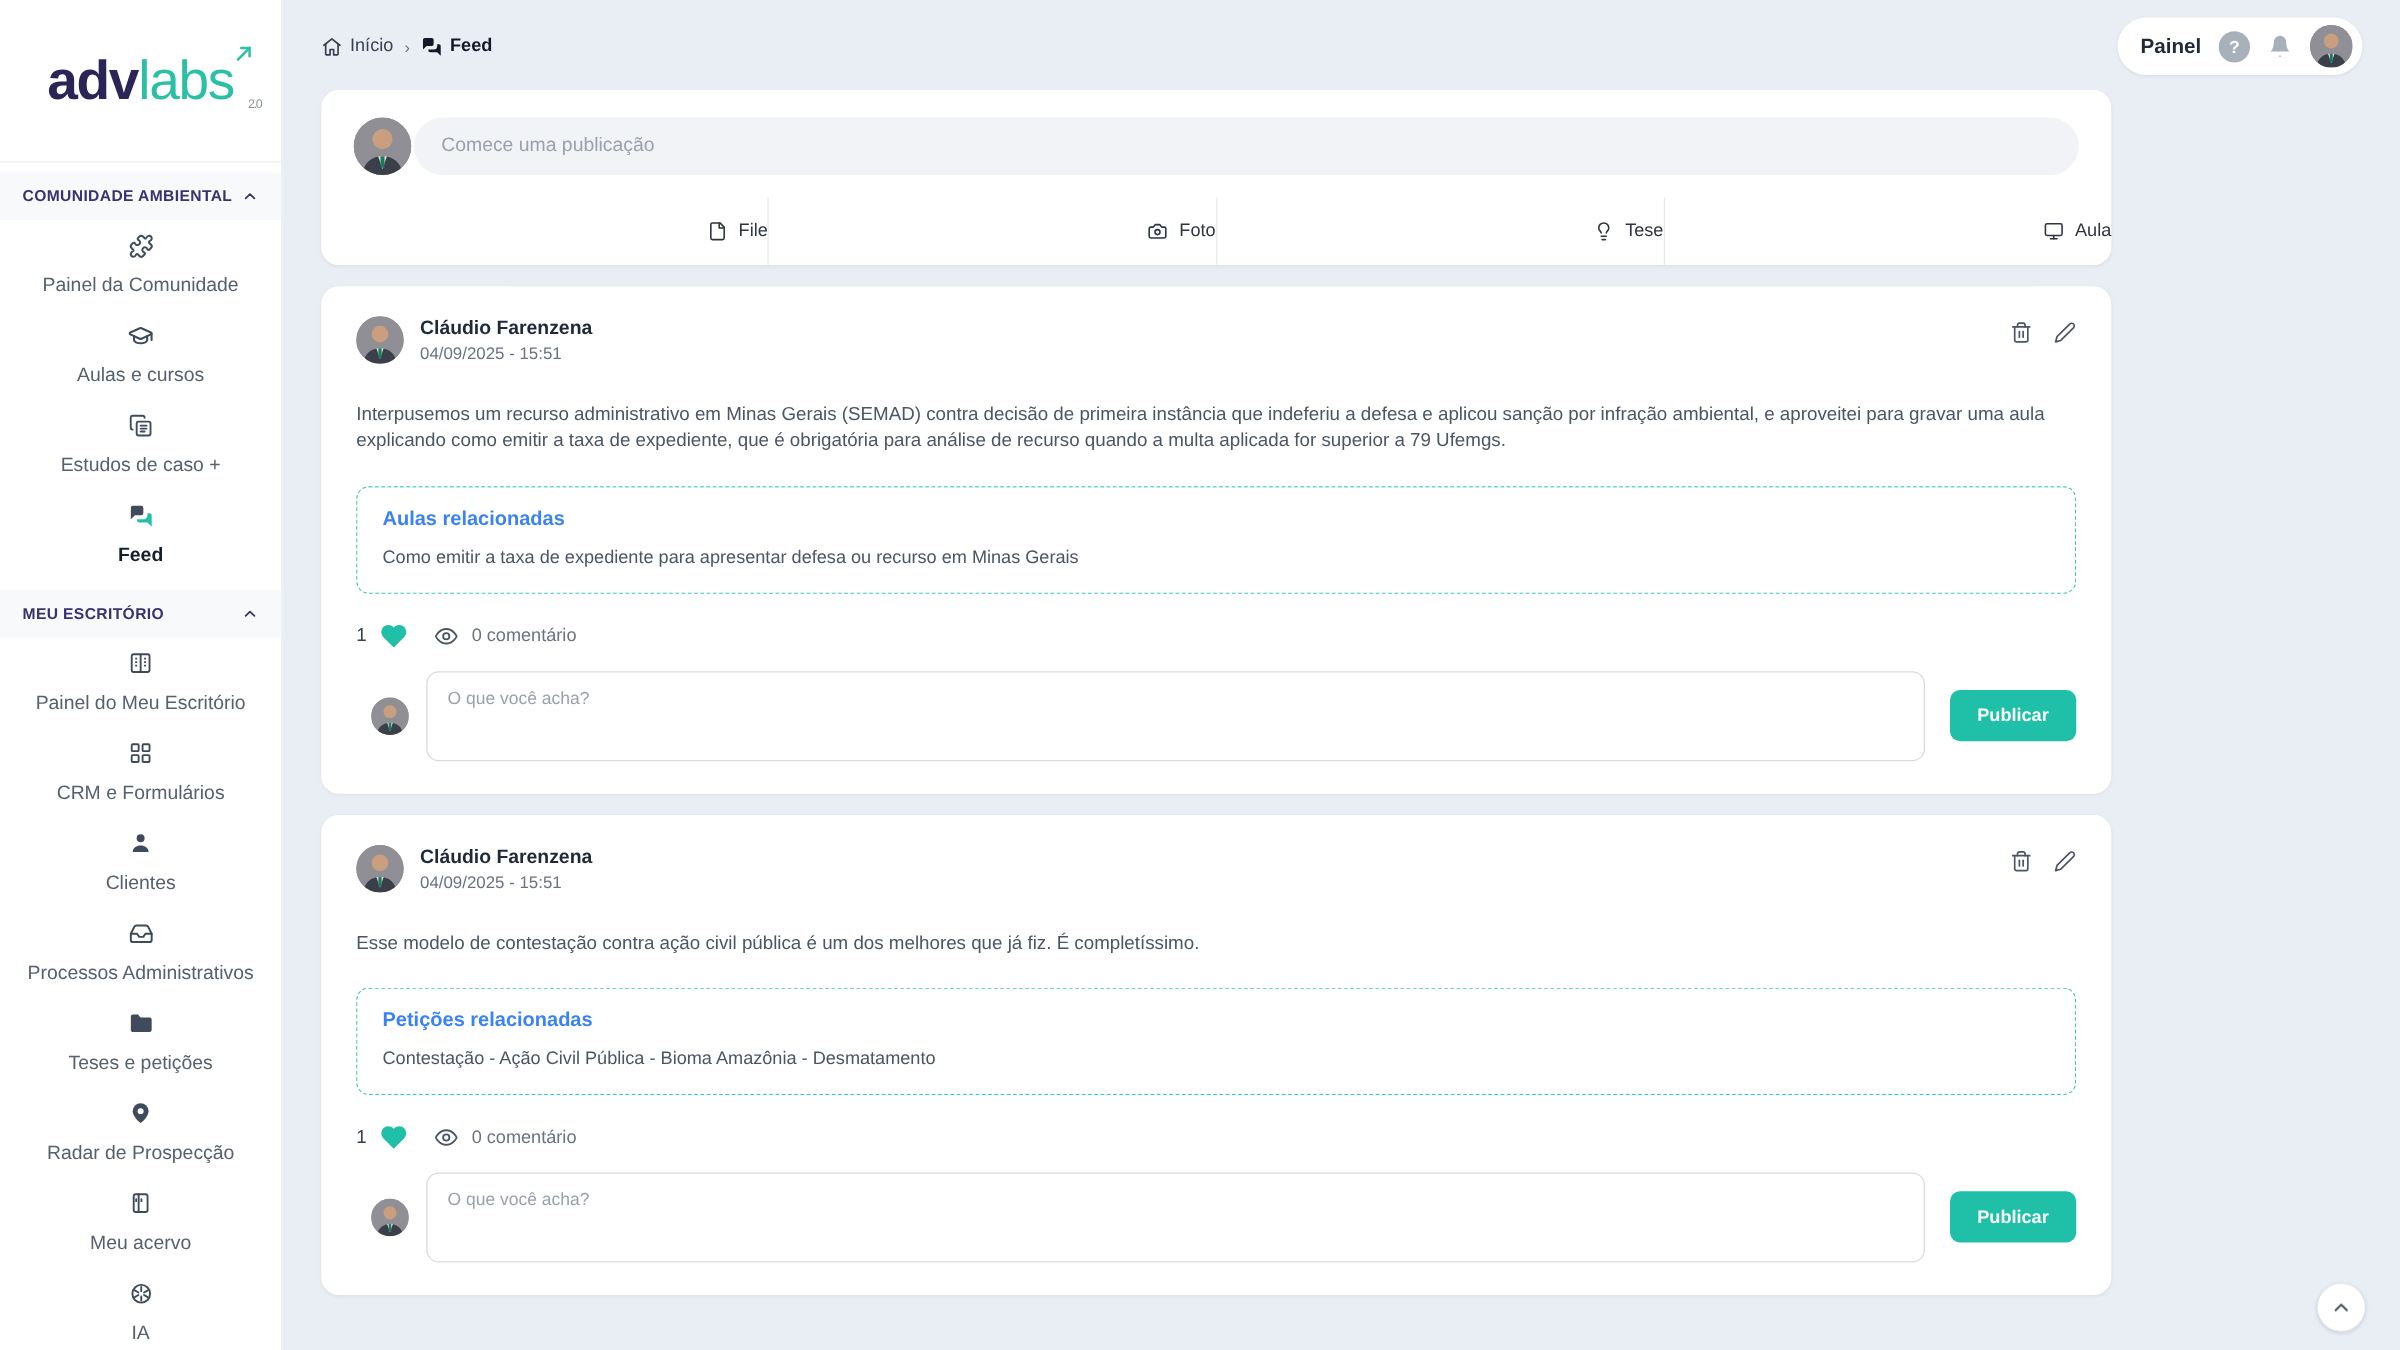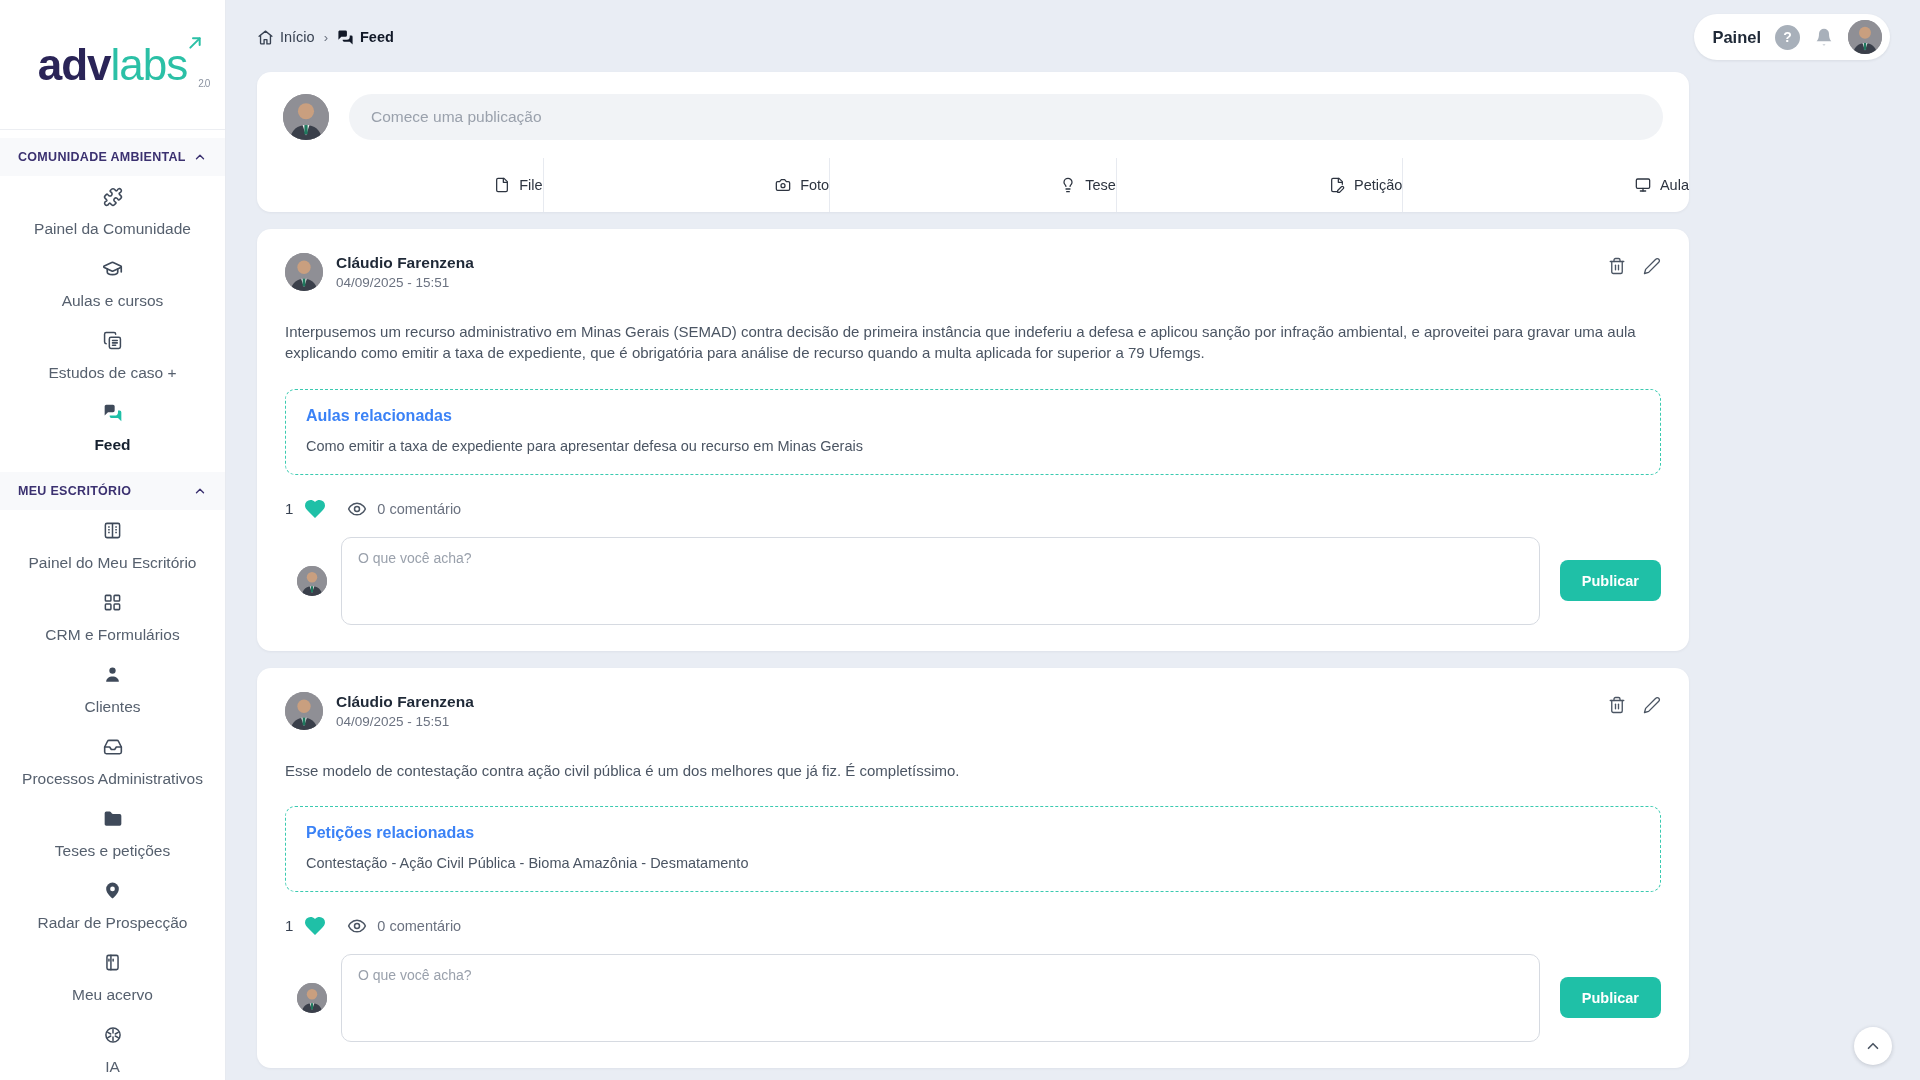--- a/index.html
+++ b/index.html
@@ -69,21 +69,21 @@
   .av-30 { width:30px; height:30px; }
 
   .content { padding:2px 0 0 31px; width:1463px; }
   .card {
     background:#ffffff; border-radius:14px; width:1432px;
     box-shadow:0 1px 3px rgba(16,24,40,.05);
   }
 
   
   .composer { margin-top:4px; }
-  .composer-top { display:flex; align-items:center; gap:20px; padding:22px 26px 18px 26px; }
+  .composer-top { display:flex; align-items:center; gap:2px; padding:22px 26px 18px 26px; }
   .composer-input {
     flex:1; height:46px; background:#f1f3f6; border-radius:24px; border:none;
     padding:0 22px; font-size:15.5px; color:#374151; outline:none;
     font-family:"Liberation Sans", sans-serif;
   }
   .composer-input::placeholder { color:#9aa1ac; }
   .composer-actions { display:flex; height:54px; }
   .composer-action {
     flex:1; display:flex; align-items:center; justify-content:flex-end; gap:9px;
     font-size:14.5px; color:#2d3440; cursor:pointer;
@@ -110,21 +110,21 @@
   .related-text { font-size:14.5px; color:#4b5563; margin-top:13px; }
 
   .post-meta { margin-top:22px; display:flex; align-items:center; gap:10px; }
   .like-count { font-size:15px; color:#374151; }
   .heart { color:#1fc0a7; cursor:pointer; margin-right:10px; }
   .eye { color:#4b5563; }
   .comment-count { font-size:14.5px; color:#6b7280; }
 
   .comment-row { margin-top:16px; display:flex; align-items:center; gap:14px; padding-left:12px; }
   .comment-box {
-    flex:1; height:88px; resize:none; border:1px solid #d6dae1; border-radius:10px;
+    flex:1; height:72px; resize:none; border:1px solid #d6dae1; border-radius:10px;
     padding:12px 16px; font-size:14px; color:#374151; outline:none;
     font-family:"Liberation Sans", sans-serif;
   }
   .comment-box::placeholder { color:#9aa1ac; }
   .publish-btn {
     background:#1fc0a7; color:#ffffff; font-weight:700; font-size:14.5px;
     border:none; border-radius:8px; padding:0 22px; height:41px; cursor:pointer;
     font-family:"Liberation Sans", sans-serif; margin-left:6px;
   }
 
@@ -391,30 +391,20 @@
                 <path d="M9 18h6"></path>
                 <path d="M10 22h4"></path>
                 <path d="M15.09 14c.18-.98.65-1.74 1.41-2.5A4.65 4.65 0 0 0 18 8 6 6 0 0 0 6 8c0 1 .23 2.23 1.5 3.5.76.76 1.23 1.52 1.41 2.5"></path>
               </svg>
           </span>
           <span>Tese</span>
         </div>
         <div class="composer-action">
           <span class="ic">
             <svg width="16" height="16" viewBox="0 0 24 24" fill="none" stroke="currentColor" stroke-width="1.9" stroke-linecap="round" stroke-linejoin="round">
-                <path d="M12.5 22H6a2 2 0 0 1-2-2V4a2 2 0 0 1 2-2h9l5 5v4"></path>
-                <path d="M14 2v6h6"></path>
-                <path d="M21.4 14.6a1.9 1.9 0 0 0-2.8 0L13 20.2V23h2.8l5.6-5.6a1.9 1.9 0 0 0 0-2.8z"></path>
-              </svg>
-          </span>
-          <span>Petição</span>
-        </div>
-        <div class="composer-action">
-          <span class="ic">
-            <svg width="16" height="16" viewBox="0 0 24 24" fill="none" stroke="currentColor" stroke-width="1.9" stroke-linecap="round" stroke-linejoin="round">
                 <rect x="2" y="3" width="20" height="14" rx="2"></rect>
                 <path d="M8 21h8"></path>
                 <path d="M12 17v4"></path>
               </svg>
           </span>
           <span>Aula</span>
         </div>
       </div>
     </div>
 

